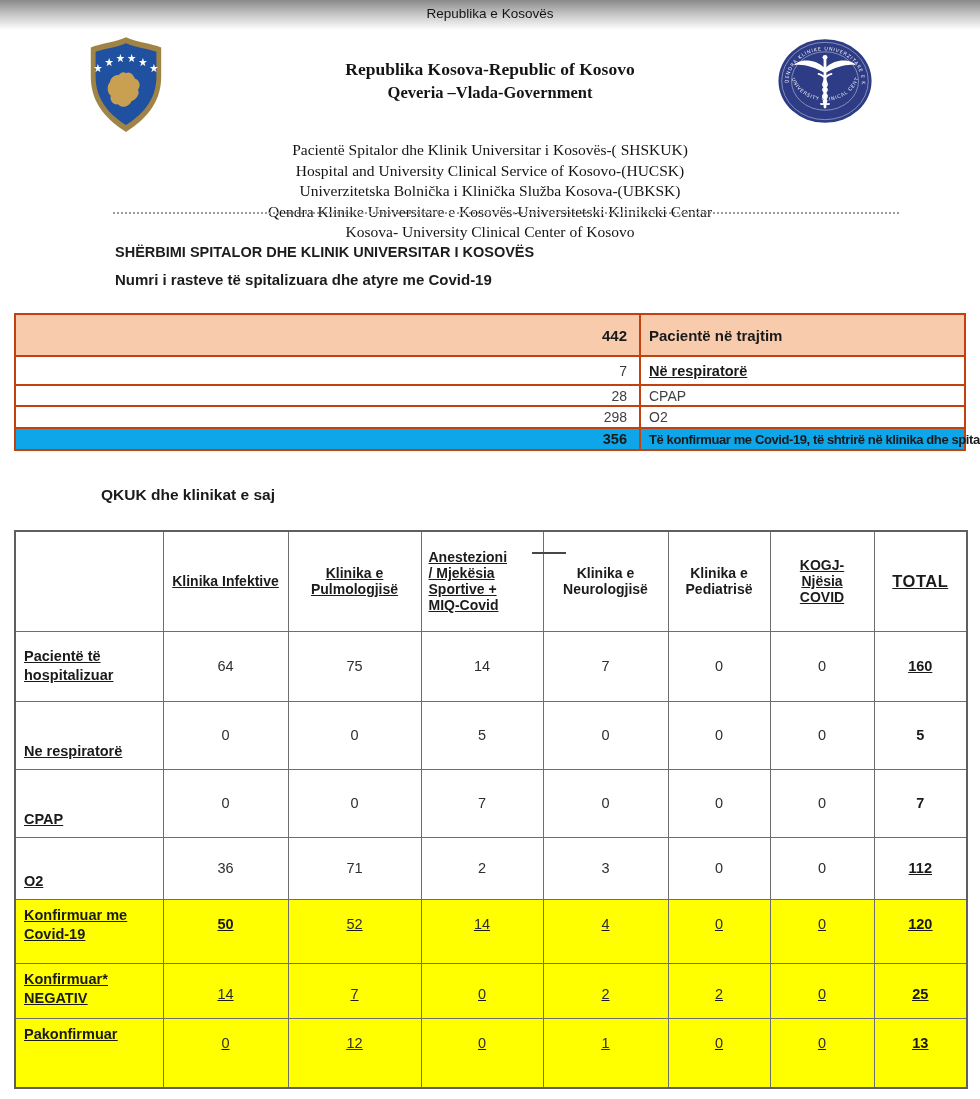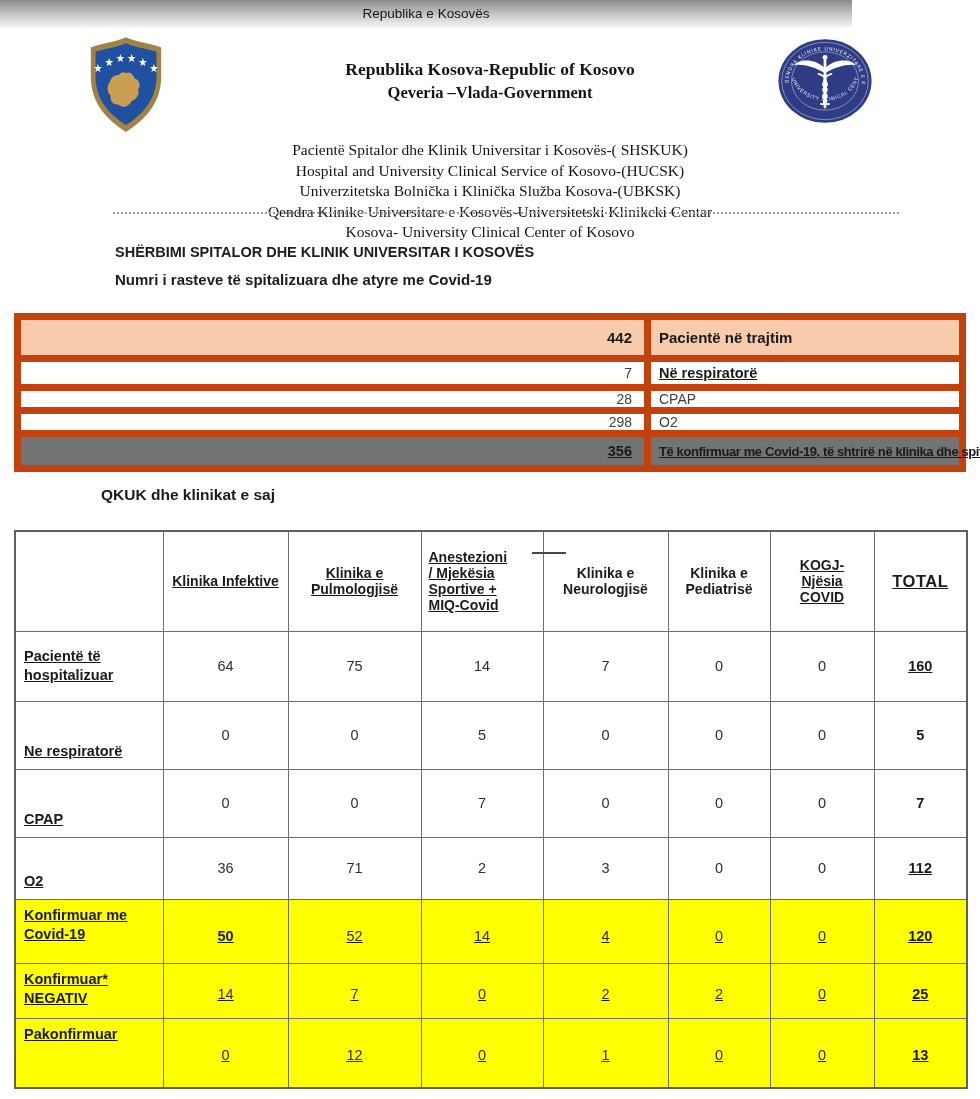--- a/index.html
+++ b/index.html
@@ -1,20 +1,20 @@
 <!DOCTYPE html>
 <html><head>
 <meta charset="utf-8">
 <style>
   html,body{margin:0;padding:0;background:#fff;}
   .page{position:relative;width:980px;height:1099px;background:#ffffff;overflow:hidden;
         font-family:"Liberation Sans","DejaVu Sans",sans-serif;color:#1a1a1a;}
 
   
-  .band{position:absolute;left:0;top:0;width:852px;height:30px;
+  .band{position:absolute;left:0;top:0;width:980px;height:30px;
         background:linear-gradient(#8a8a8a 0%,#c2c2c2 45%,#ffffff 100%);}
   .band-text{padding-top:6px;text-align:center;font-size:13.5px;color:#151515;}
 
   
   .header-center{position:absolute;left:190px;top:33px;width:600px;text-align:center;
                  font-family:"Liberation Serif","DejaVu Serif",serif;color:#141414;margin-top:26px;}
   .h-line1{font-size:17.5px;font-weight:bold;}
   .h-line2{font-size:16.5px;font-weight:bold;margin-top:3px;}
   .inst{margin-top:37px;font-size:15.5px;line-height:20.5px;}
 
@@ -24,28 +24,28 @@
 
   .dotted-sep{position:absolute;left:113px;top:212px;width:786px;height:0;
               border-top:2px dotted #9a9a9a;}
 
   .doc-title{position:absolute;left:115px;top:244px;font-size:14.5px;font-weight:bold;color:#1c1c1c;}
   .doc-subtitle{position:absolute;left:115px;top:271px;font-size:15px;font-weight:bold;color:#1c1c1c;}
 
   
   .sum{position:absolute;left:14px;top:313px;width:952px;border-collapse:collapse;table-layout:fixed;
        border:2px solid #6e6e6e;}
-  .sum td{border:7px solid #c2410c;padding:0;}
+  .sum td{border:2px solid #c2410c;padding:0;}
   .sum .c1{width:611px;text-align:right;padding-right:12px;}
   .sum .c2{padding-left:8px;text-align:left;}
   .sum tr.sr0{height:42px;background:#F8CBAD;}
   .sum tr.sr1{height:29px;}
   .sum tr.sr2{height:21px;}
   .sum tr.sr3{height:22px;}
-  .sum tr.sr4{height:35px;background:#737373;text-decoration:underline;}
+  .sum tr.sr4{height:22px;background:#0ea5e9;}
   .sum tr.sr0 td{font-weight:bold;font-size:15px;}
   .sum tr.sr1 .c1{font-size:14px;color:#3a3a3a;}
   .sum tr.sr1 .c2{font-weight:bold;font-size:14.5px;text-decoration:underline;}
   .sum tr.sr2 td,.sum tr.sr3 td{font-size:14px;color:#414141;}
   .sum tr.sr4 .c1{font-weight:bold;font-size:14.5px;}
   .sum tr.sr4 .c2{font-weight:bold;font-size:13px;letter-spacing:-0.4px;white-space:nowrap;}
 
   .clinics-heading{position:absolute;left:101px;top:486px;font-size:15.5px;font-weight:bold;}
 
   
@@ -67,21 +67,21 @@
   .ct tr.r5{height:55px;}
   .ct tr.r6{height:70px;}
   .ct tr.hl{background:#FFFF00;text-decoration:underline;}
   .ct td.lbl{font-size:14.5px;font-weight:bold;text-decoration:underline;padding-left:8px;
              text-align:left;vertical-align:middle;line-height:19px;}
   .ct td.lbl-bottom{vertical-align:bottom;padding-bottom:8px;}
   .ct td.lbl-top{vertical-align:top;padding-top:6px;}
   .ct td.val{font-size:14.5px;text-align:center;vertical-align:middle;color:#2e2e2e;}
   .ct td.val.b{font-weight:bold;color:#1a1a1a;}
   .ct td.val.u{text-decoration:underline;}
-  .ct tr.r4 td.val,.ct tr.r6 td.val{vertical-align:top;padding-top:28px;}
+  .ct tr.r4 td.val,.ct tr.r6 td.val{vertical-align:top;padding-top:16px;}
   .ct tr.r5 td.val{vertical-align:top;padding-top:22px;}
 
   .stray-line{position:absolute;left:532px;top:552px;width:34px;height:2px;background:#474747;}
 </style>
 </head>
 <body>
 
 <div class="page">
 
   <div class="band">

